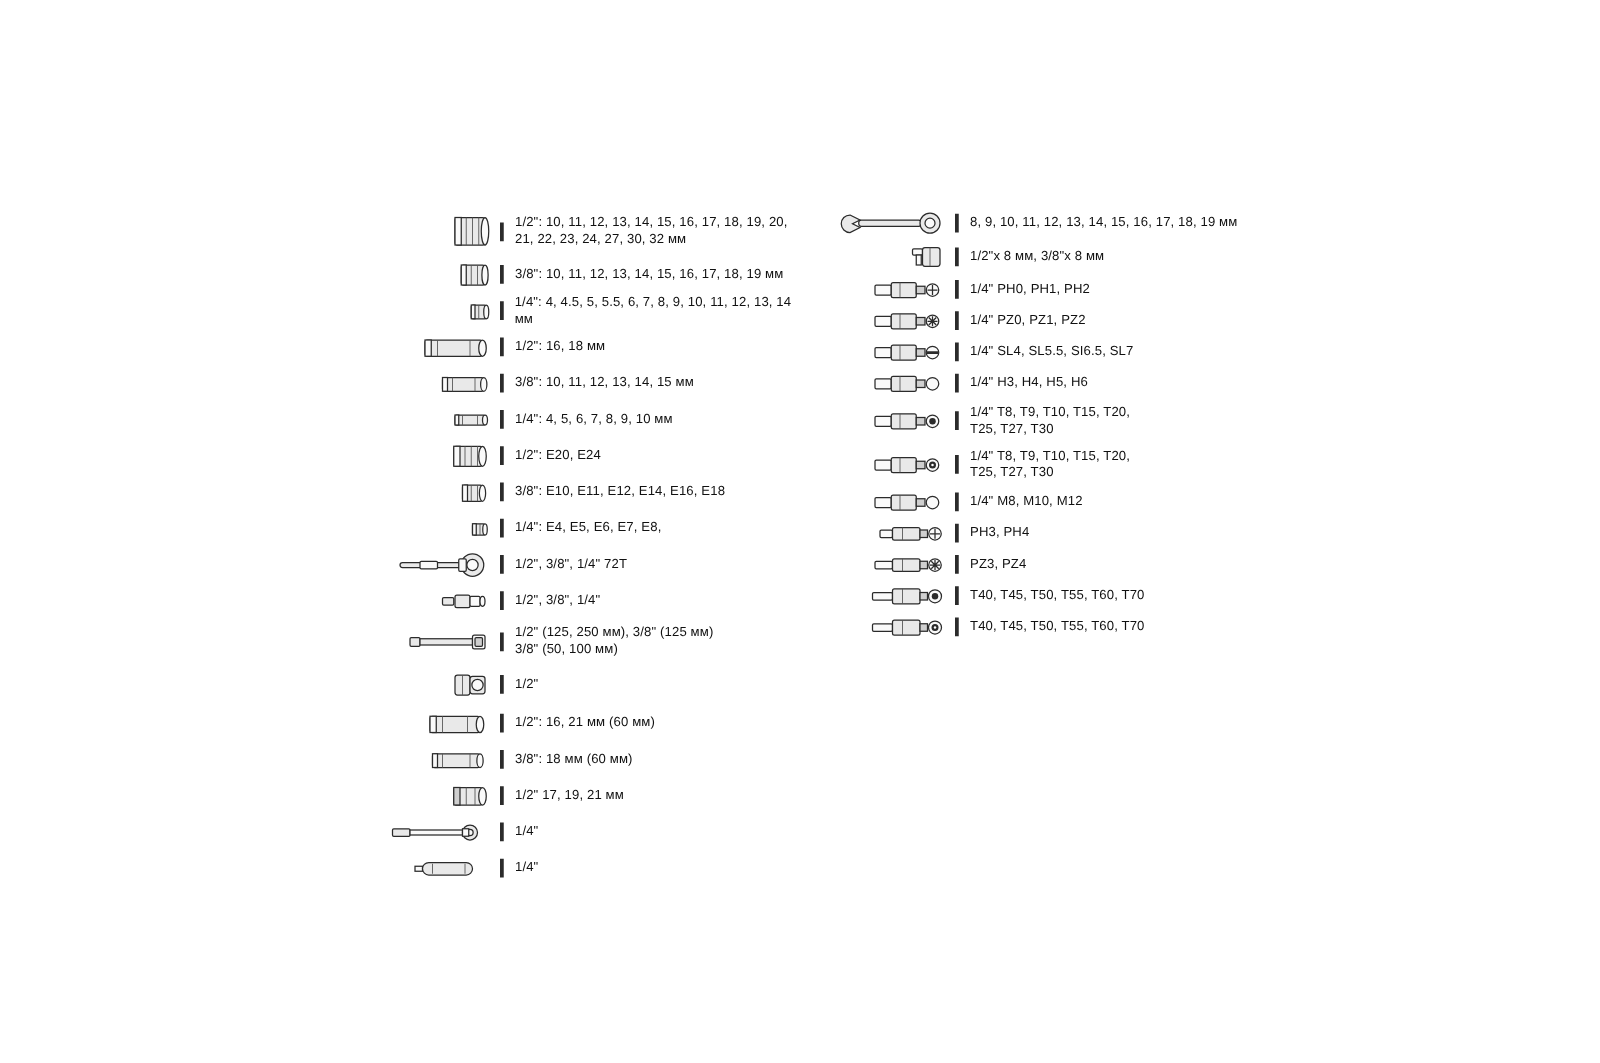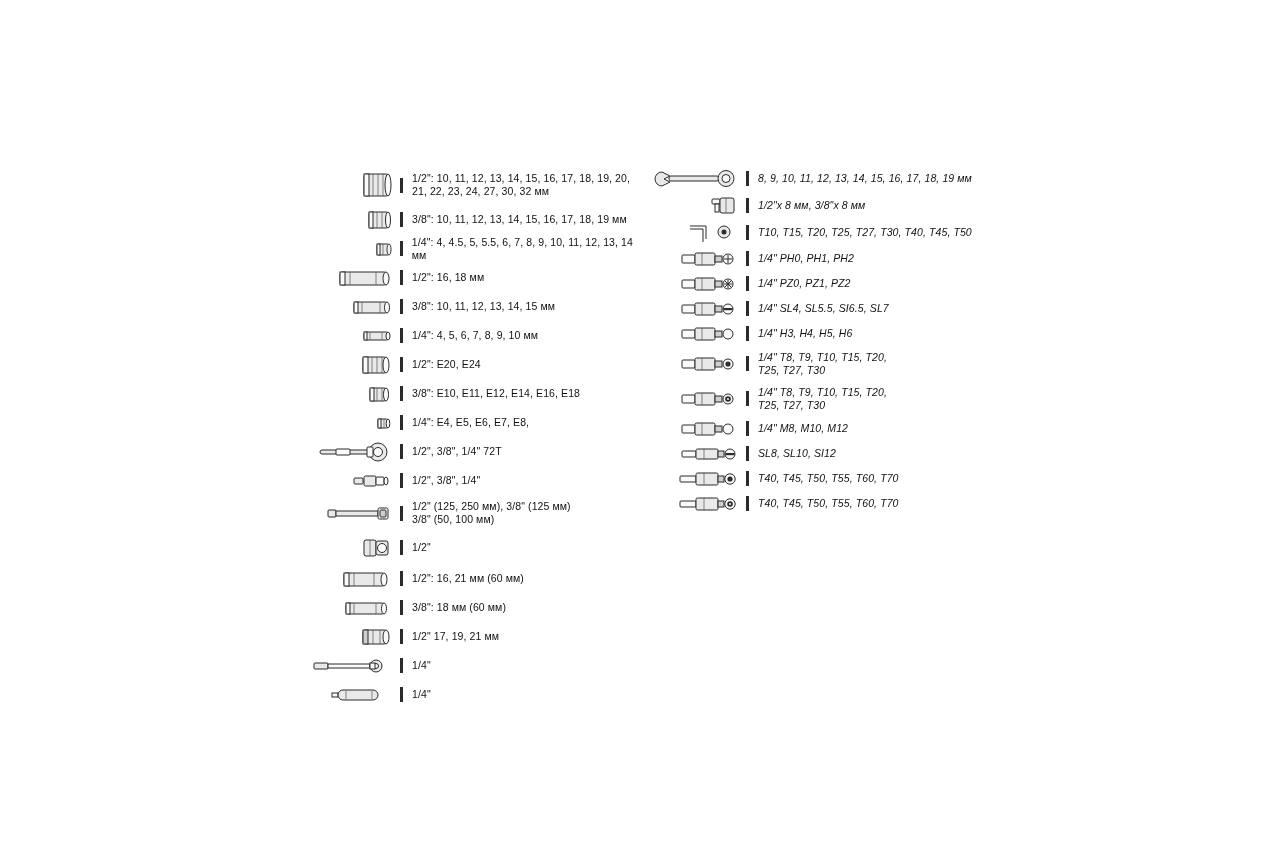--- a/index.html
+++ b/index.html
@@ -7,21 +7,21 @@
     width:1280px;height:850px;
     background:#ffffff;
     font-family:"Liberation Sans", sans-serif;
     color:#1a1a1a;
     overflow:hidden;
   }
   #sheet{position:relative;width:1280px;height:850px;}
 
   .column{position:absolute;}
   #col-left{left:300px;top:165px;width:350px;}
-  #col-right{left:646px;top:165px;width:330px;font-style:italic;}
+  #col-right{left:664px;top:165px;width:330px;}
 
   .row{
     display:flex;
     align-items:center;
     margin-bottom:0px;
   }
   .icon-cell{
     width:100px;
     min-height:26px;
     display:flex;
@@ -332,32 +332,20 @@
           <rect class="st2" x="8" y="4" width="8" height="5" rx="1"></rect>
           <rect class="st" x="16" y="3" width="14" height="15" rx="2"></rect>
           <line class="lnthin" x1="22" y1="3" x2="22" y2="18"></line>
           <rect class="st2" x="11" y="9" width="4" height="8"></rect>
         </svg>
       </div>
       <div class="divider"></div>
       <div class="label">1/2"x 8 мм, 3/8"x 8 мм</div>
     </div>
 
-    <div class="row" style="height:27px">
-      <div class="icon-cell">
-        <svg width="60" height="22" viewBox="0 0 60 22">
-          <path class="ln" d="M10,4 h16 v13"></path>
-          <path class="ln" d="M10,7 h13 v13"></path>
-          <circle class="st" cx="44" cy="10" r="6"></circle>
-          <circle cx="44" cy="10" r="2.5" fill="#2b2b2b"></circle>
-        </svg>
-      </div>
-      <div class="divider"></div>
-      <div class="label">T10, T15, T20, T25, T27, T30, T40, T45, T50</div>
-    </div>
 
 
     <div class="row" style="height:25px">
       <div class="icon-cell">
         <svg width="62" height="18" viewBox="0 0 62 18">
           <rect class="st2" x="4" y="5" width="13" height="8" rx="1"></rect>
           <rect class="st" x="17" y="3" width="20" height="12" rx="1.5"></rect>
           <line class="lnthin" x1="24" y1="3" x2="24" y2="15"></line>
           <rect class="stdark" x="37" y="6" width="7" height="6"></rect>
           <circle class="st2" cx="50" cy="9" r="5"></circle>
@@ -453,36 +441,50 @@
           <line class="lnthin" x1="24" y1="3" x2="24" y2="15"></line>
           <rect class="stdark" x="37" y="6" width="7" height="6"></rect>
           <circle class="st2" cx="50" cy="9" r="5"></circle>
         </svg>
       </div>
       <div class="divider"></div>
       <div class="label">1/4" M8, M10, M12</div>
     </div>
 
 
-
+    <div class="row" style="height:25px">
+      <div class="icon-cell">
+        <svg width="62" height="18" viewBox="0 0 62 18">
+          <rect class="st2" x="8" y="6" width="10" height="6" rx="1"></rect>
+          <rect class="st" x="18" y="4" width="22" height="10" rx="1.5"></rect>
+          <line class="lnthin" x1="26" y1="4" x2="26" y2="14"></line>
+          <rect class="stdark" x="40" y="6" width="6" height="6"></rect>
+          <circle class="st2" cx="52" cy="9" r="5"></circle>
+          <path class="ln" d="M52,5 v8 M48,9 h8"></path>
+        </svg>
+      </div>
+      <div class="divider"></div>
+      <div class="label">PH3, PH4</div>
+    </div>
 
     <div class="row" style="height:25px">
       <div class="icon-cell">
         <svg width="62" height="18" viewBox="0 0 62 18">
           <rect class="st2" x="4" y="6" width="14" height="6" rx="1"></rect>
           <rect class="st" x="18" y="4" width="22" height="10" rx="1.5"></rect>
           <line class="lnthin" x1="26" y1="4" x2="26" y2="14"></line>
           <rect class="stdark" x="40" y="6" width="6" height="6"></rect>
           <circle class="st2" cx="52" cy="9" r="5"></circle>
-          <rect x="47.5" y="8" width="9" height="2.2" fill="#2b2b2b"></rect>
-        </svg>
-      </div>
-      <div class="divider"></div>
-      <div class="label">SL8, SL10, SI12</div>
-    </div>
+          <path class="ln" d="M52,5 v8 M48,9 h8 M49,6 l6,6 M55,6 l-6,6"></path>
+        </svg>
+      </div>
+      <div class="divider"></div>
+      <div class="label">PZ3, PZ4</div>
+    </div>
+
 
     <div class="row" style="height:25px">
       <div class="icon-cell">
         <svg width="62" height="18" viewBox="0 0 62 18">
           <rect class="st2" x="2" y="6" width="16" height="6" rx="1"></rect>
           <rect class="st" x="18" y="3" width="22" height="12" rx="1.5"></rect>
           <line class="lnthin" x1="26" y1="3" x2="26" y2="15"></line>
           <rect class="stdark" x="40" y="6" width="6" height="6"></rect>
           <circle class="st2" cx="52" cy="9" r="5.2"></circle>
           <circle cx="52" cy="9" r="2.6" fill="#2b2b2b"></circle>

